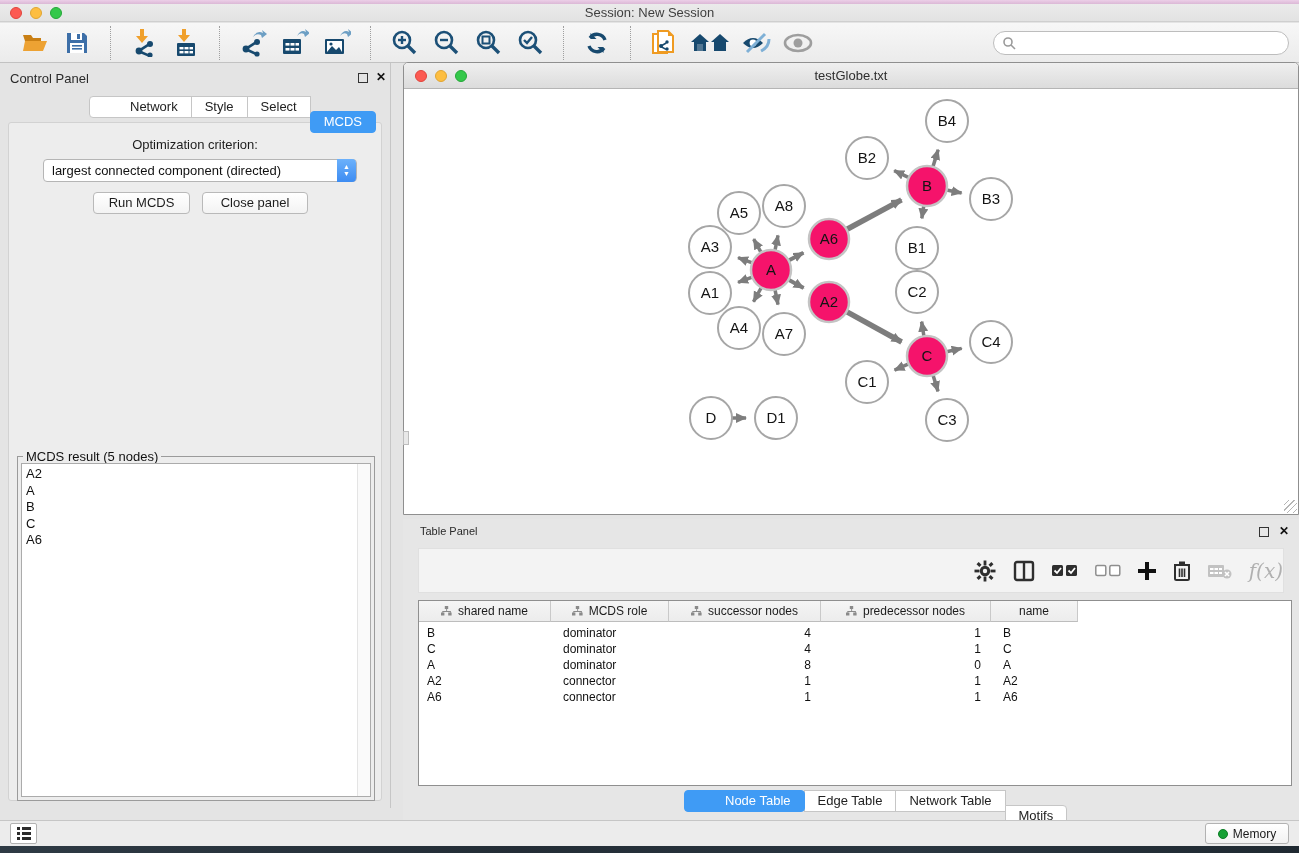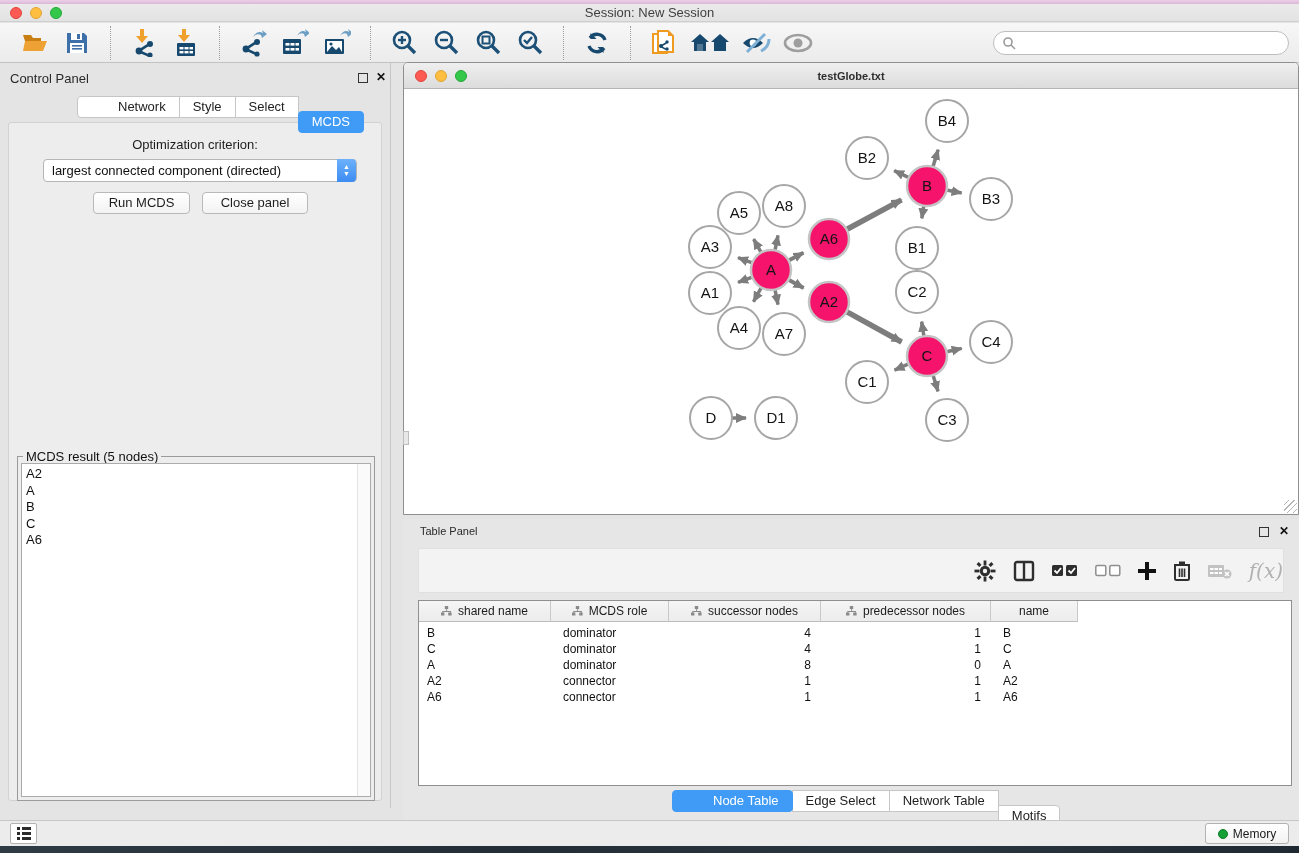--- a/index.html
+++ b/index.html
@@ -24,42 +24,42 @@
   
   .control-panel { position:absolute; left:0; top:63px; width:391px; height:745px; background:#e4e4e4; border-right:1px solid #c6c6c6; }
   .panel-title { position:absolute; left:10px; top:8px; font-size:13px; color:#2a2a2a; }
   .float-ico { position:absolute; width:10px; height:10px; border:1.5px solid #333; top:10px; }
   .close-ico { position:absolute; font-size:12px; font-weight:bold; color:#111; top:7px; }
   .cp-float { left:358px; } .cp-close { left:376px; }
 
   .seg-row { position:absolute; display:flex; }
   .cp-tabs { left:77px; top:33px; }
   .seg { height:22px; line-height:20px; padding:0 13px; background:#fff; border:1px solid #c6c6c6; font-size:13px; color:#222; margin-left:-1px; cursor:default; }
-  .seg:first-child { border-radius:4px 0 0 4px; margin-left:0;padding-left:40px; }
+  .seg:first-child { border-radius:4px 0 0 4px; margin-left:12px;padding-left:40px; }
   .seg:last-child { border-radius:0 4px 4px 0;margin-top:15px; }
   .seg.active { background:#3f9bf5; border-color:#3f9bf5; color:#fff; border-radius:4px; position:relative; z-index:2; }
 
   .cp-body { position:absolute; left:8px; top:59px; width:374px; height:679px; background:#ededed; border:1px solid #d2d2d2; border-radius:3px; }
   .opt-label { position:absolute; left:0; top:14px; width:100%; text-align:center; font-size:13px; color:#1d1d1d; }
   .dropdown { position:absolute; left:34px; top:36px; width:314px; height:23px; background:#fff; border:1px solid #b5b5b5; border-radius:4px; font-size:13px; color:#111; line-height:21px; padding-left:8px; }
   .dd-stepper { position:absolute; right:0; top:-1px; width:19px; height:23px; background:linear-gradient(#6cb1fb,#3d8cf2); border-radius:0 4px 4px 0; display:flex; flex-direction:column; align-items:center; justify-content:center; gap:1px; }
   .dd-stepper span { color:#fff; font-size:7px; line-height:6px; }
   .btn { position:absolute; height:22px; background:linear-gradient(#ffffff,#f3f3f3); border:1px solid #b9b9b9; border-radius:4px; font-size:13px; color:#1d1d1d; text-align:center; line-height:20px; }
   .run-btn { left:84px; top:69px; width:97px; }
   .closep-btn { left:193px; top:69px; width:106px; }
 
   .groupbox { position:absolute; left:8px; top:333px; width:358px; height:345px; border:1px solid #9b9b9b; }
   .groupbox-title { position:absolute; left:5px; top:-8px; background:#ededed; padding:0 3px; font-size:13px; color:#111; }
   .listbox { position:absolute; left:3px; top:6px; right:3px; bottom:3px; background:#fff; border:1px solid #ababab; overflow:hidden; }
   .listbox .items { position:absolute; left:4px; top:2px; font-size:13px; color:#111; line-height:16.5px; }
   .scrolltrack { position:absolute; right:0; top:0; width:13px; height:100%; background:#fafafa; border-left:1px solid #e4e4e4; }
 
   
   .net-window { position:absolute; left:403px; top:62px; width:896px; height:453px; border:1px solid #8f8f8f; border-radius:5px 5px 0 0; background:#fff; }
-  .net-titlebar { position:absolute; left:0; top:0; width:100%; height:26px; background:linear-gradient(#efefef,#dcdcdc); border-bottom:1px solid #b5b5b5; border-radius:4px 4px 0 0; text-align:center; font-size:11px; color:#2e2e2e; line-height:26px;font-weight:bold; }
+  .net-titlebar { position:absolute; left:0; top:0; width:100%; height:26px; background:linear-gradient(#efefef,#dcdcdc); border-bottom:1px solid #b5b5b5; border-radius:4px 4px 0 0; text-align:center; font-size:13px; color:#2e2e2e; line-height:26px; }
   .net-lights { position:absolute; left:11px; top:7px; display:flex; gap:8px; }
   .net-body { position:absolute; left:0; top:26px; right:0; bottom:0; background:#fff; }
   .resize-grip { position:absolute; right:1px; bottom:1px; width:13px; height:13px;
      background:repeating-linear-gradient(135deg, transparent 0 3px, #b5b5b5 3px 4px); }
   .net-grip { position:absolute; left:-1px; top:368px; width:6px; height:14px; background:#e8e8e8; border:1px solid #bdbdbd; }
 
   
   .table-panel { position:absolute; left:403px; top:519px; width:896px; height:301px; background:#e6e6e6; }
   .tp-title { position:absolute; left:17px; top:6px; font-size:11px; color:#2a2a2a; }
   .tp-float { left:856px; top:8px; } .tp-close { left:876px; top:5px; }
@@ -594,21 +594,21 @@
             <div class="tcell" style="left: 132px; width: 118px; padding-left: 12px;">connector</div>
             <div class="tcell" style="left: 250px; width: 152px; text-align: right; padding-right: 10px;">1</div>
             <div class="tcell" style="left: 402px; width: 170px; text-align: right; padding-right: 10px;">1</div>
             <div class="tcell" style="left: 572px; width: 87px; padding-left: 12px;">A6</div>
           </div>
         </div>
     </div>
 
     <div class="seg-row tp-tabs" id="tp-tabs">
         <div class="seg active">Node Table</div>
-        <div class="seg">Edge Select</div>
+        <div class="seg">Edge Table</div>
         <div class="seg">Network Table</div>
         <div class="seg">Motifs</div>
       </div>
   </div>
 
   <div class="statusbar">
     <div class="list-btn">
       <svg width="14" height="13" viewBox="0 0 14 13">
           <g fill="#2c2c2c">
             <rect x="0" y="0" width="3" height="3"></rect>

